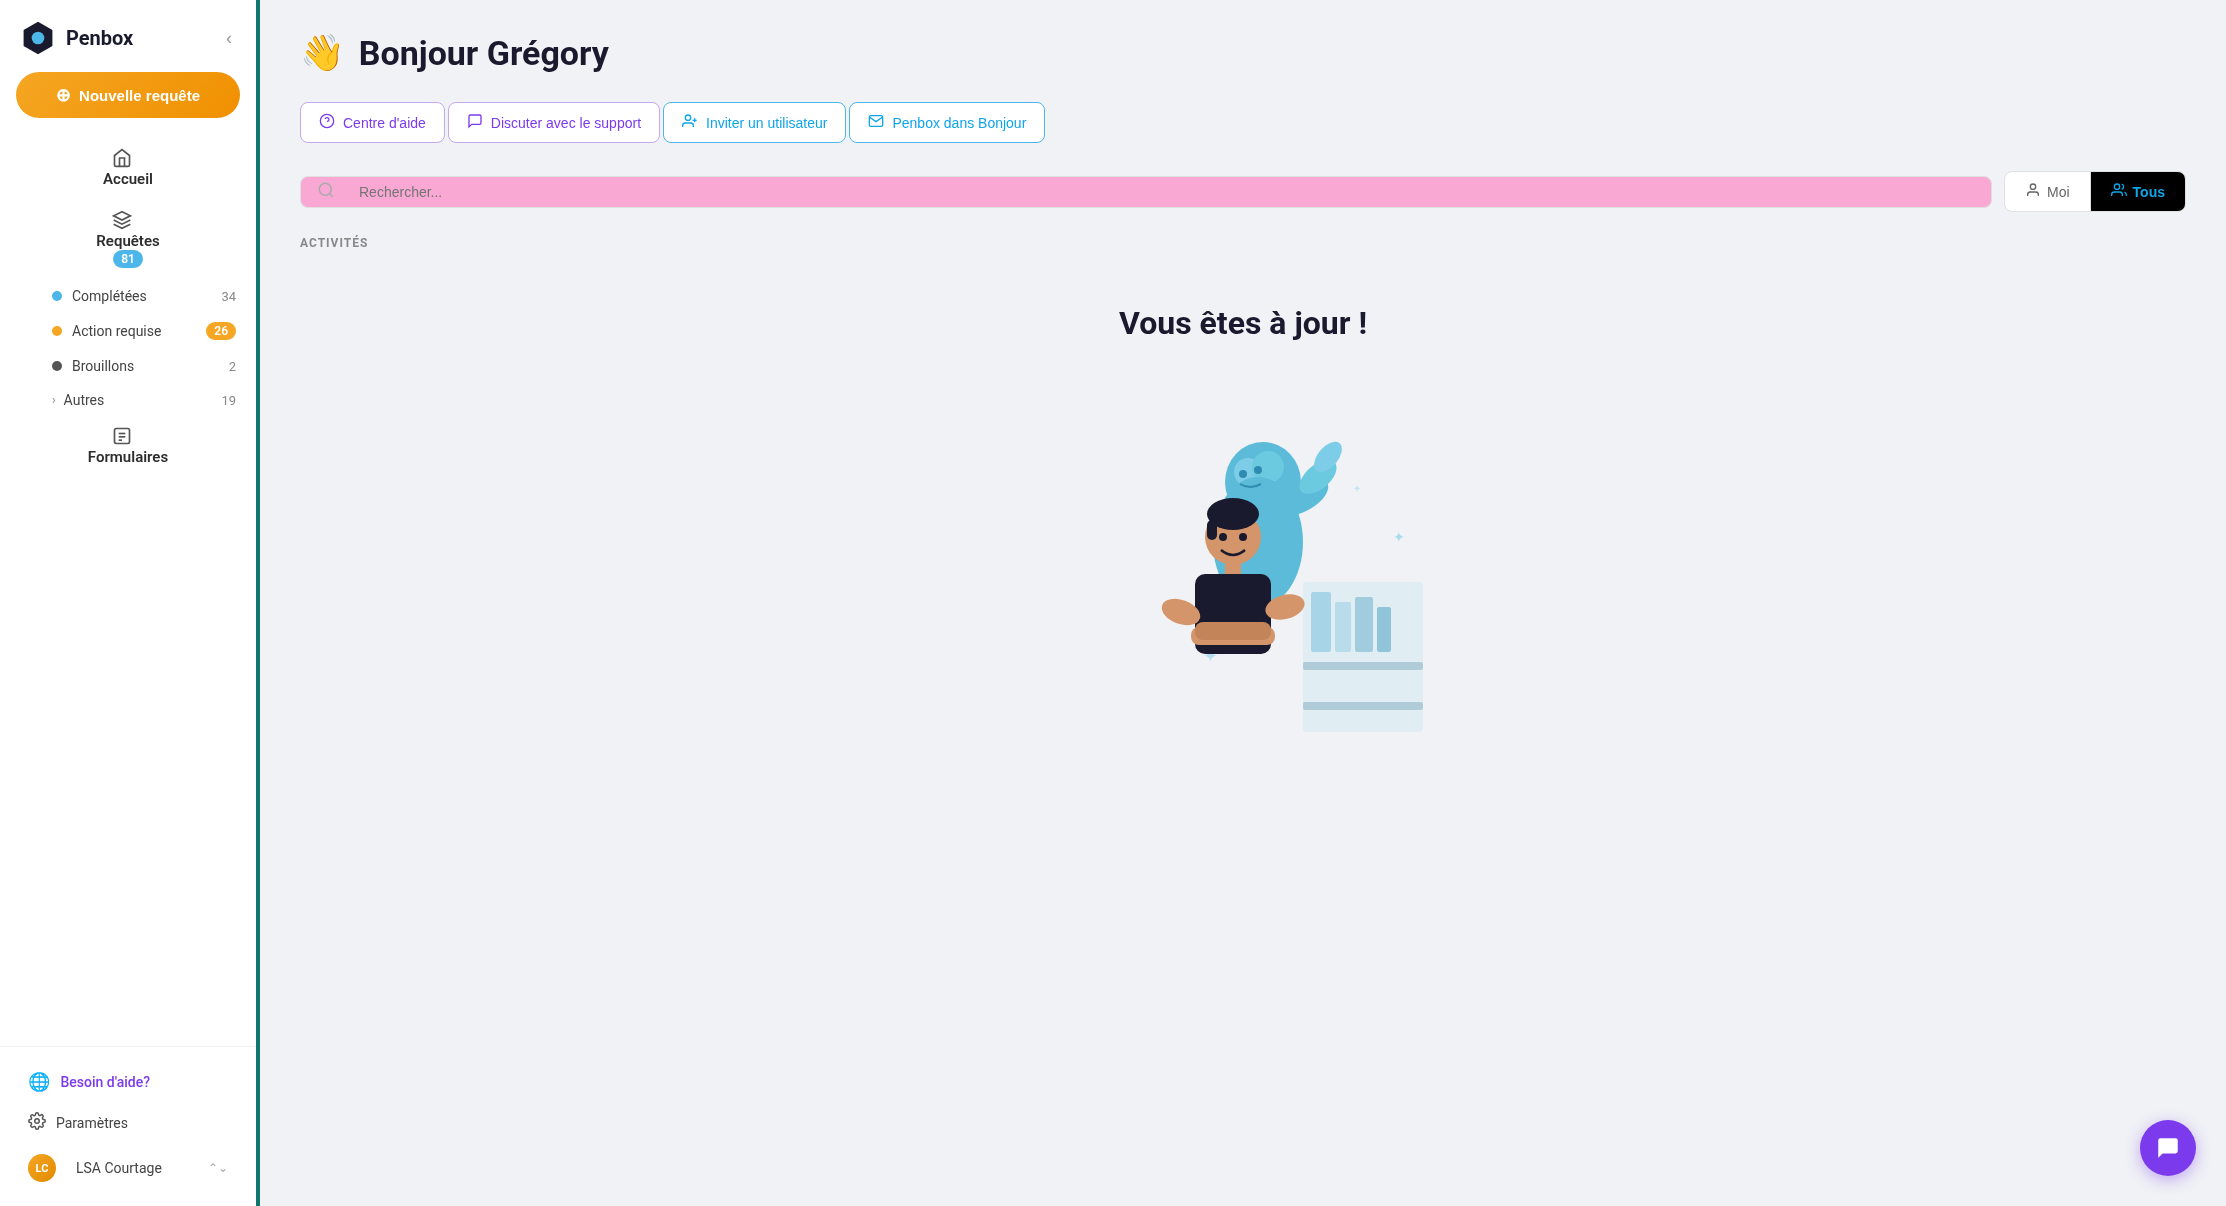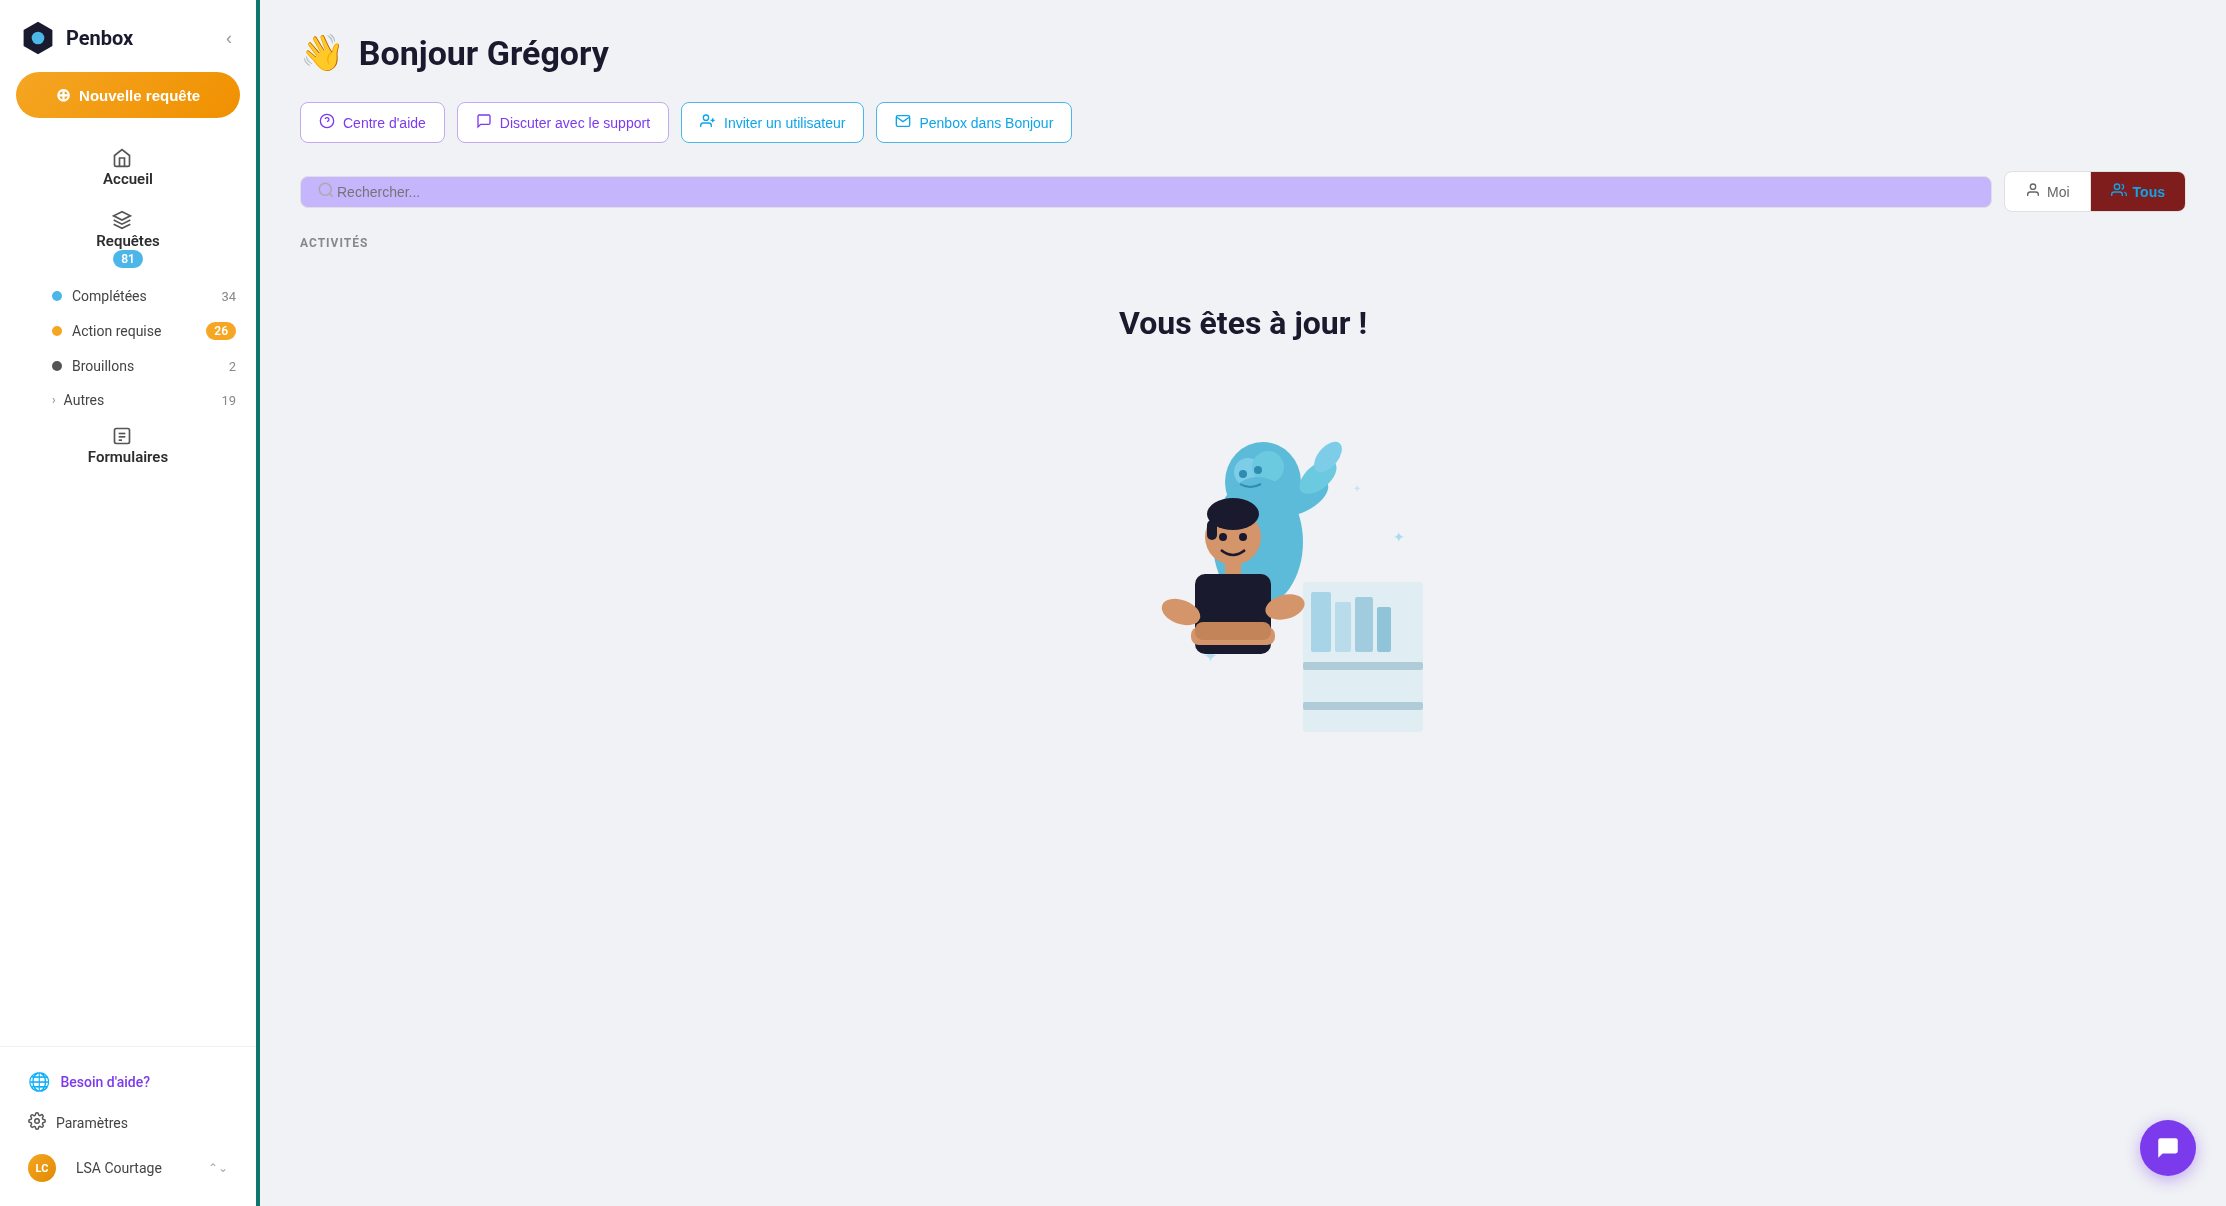--- a/index.html
+++ b/index.html
@@ -251,21 +251,21 @@
       font-size: 12px;
       font-weight: 700;
       color: #888;
       letter-spacing: 1px;
       margin-bottom: 14px;
       text-transform: uppercase;
     }
 
     .shortcuts-row {
       display: flex;
-      gap: 12px;
+      gap: 3px;
       margin-bottom: 28px;
       flex-wrap: wrap;
     }
 
     .shortcut-btn {
       display: flex;
       align-items: center;
       gap: 8px;
       padding: 10px 18px;
       border-radius: 8px;
@@ -287,25 +287,25 @@
       display: flex;
       align-items: center;
       gap: 12px;
       margin-bottom: 24px;
     }
 
     .search-box {
       flex: 1;
       display: flex;
       align-items: center;
-      background: #c4b5fd;
+      background: #f9a8d4;
       border: 1.5px solid #e0e0e0;
       border-radius: 8px;
       padding: 4px 16px;
-      gap: 2px;
+      gap: 24px;
     }
 
     .search-icon {
       color: #aaa;
       font-size: 16px;
     }
 
     .search-input {
       border: none;
       outline: none;
@@ -330,21 +330,21 @@
       cursor: pointer;
       font-size: 14px;
       color: #666;
       display: flex;
       align-items: center;
       gap: 6px;
       font-weight: 500;
     }
 
     .filter-btn.active {
-      background: #7f1d1d;
+      background: #000000;
       color: #0ea5e9;
       font-weight: 600;
     }
 
     .filter-divider {
       width: 1px;
       background: #e0e0e0;
     }
 
     .activities-section {

